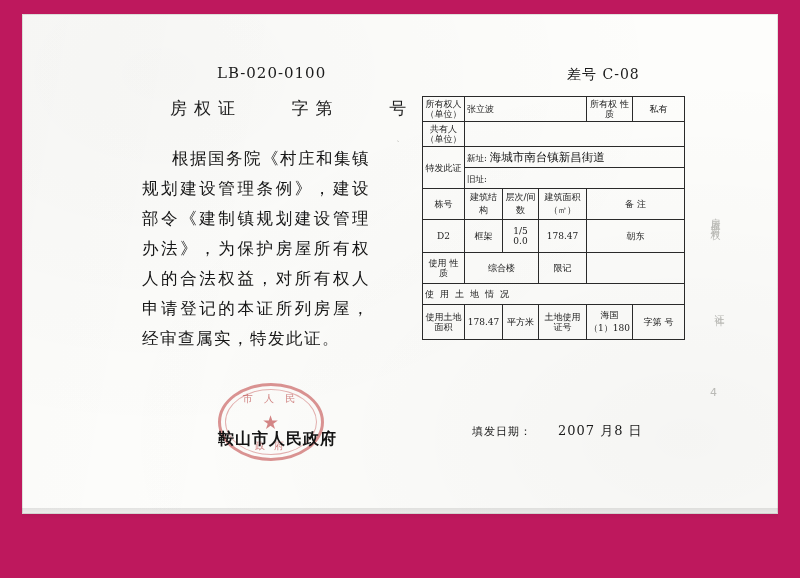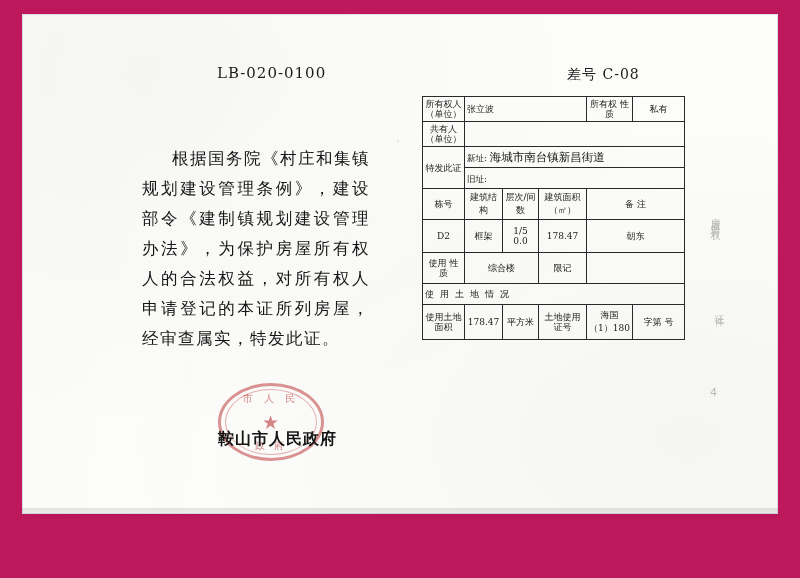--- a/index.html
+++ b/index.html
@@ -237,20 +237,21 @@
 </style>
 </head>
 <body>
 
 <div id="page">
 
   <div id="scan">
 
     <div class="txt serif" id="doc-number">LB-020-0100</div>
     <div class="txt serif" id="file-number">差号 C-08</div>
+    <div class="txt" id="cert-title">房权证    字第    号</div>
 
     <div id="seal">
       <div class="ring"></div>
       <div class="ring2"></div>
       <div class="arc-top">市 人 民</div>
       <div class="star">★</div>
       <div class="arc-bottom">政 府</div>
     </div>
 
     <div id="body-text"><span class="indent"></span><span>根据国务院《村庄和集镇规划建设管理条例》，建设部令《建制镇规划建设管理办法》，为保护房屋所有权人的合法权益，对所有权人申请登记的本证所列房屋，经审查属实，特发此证。</span></div>
@@ -327,20 +328,21 @@
             <td class="lbl">平方米</td>
             <td class="lbl">土地使用证号</td>
             <td class="val ctr">海国（1）180</td>
             <td class="lbl">字第    号</td>
           </tr>
         </tbody>
       </table>
     </div>
 
     <div id="footer-fields">
+      <div><span>填发日期：</span><span class="sp2"></span><span id="issue-date-val">2007  月8  日</span></div>
     </div>
 
     <div class="sidemark" id="sidemark-1">房屋所有权</div>
     <div class="sidemark" id="sidemark-2">证件</div>
     <div class="sidemark" id="sidemark-3">4</div>
     <div class="sidemark" id="sidemark-4">、</div>
 
   </div>
 
   <div id="scan-bottom-shadow"></div>

